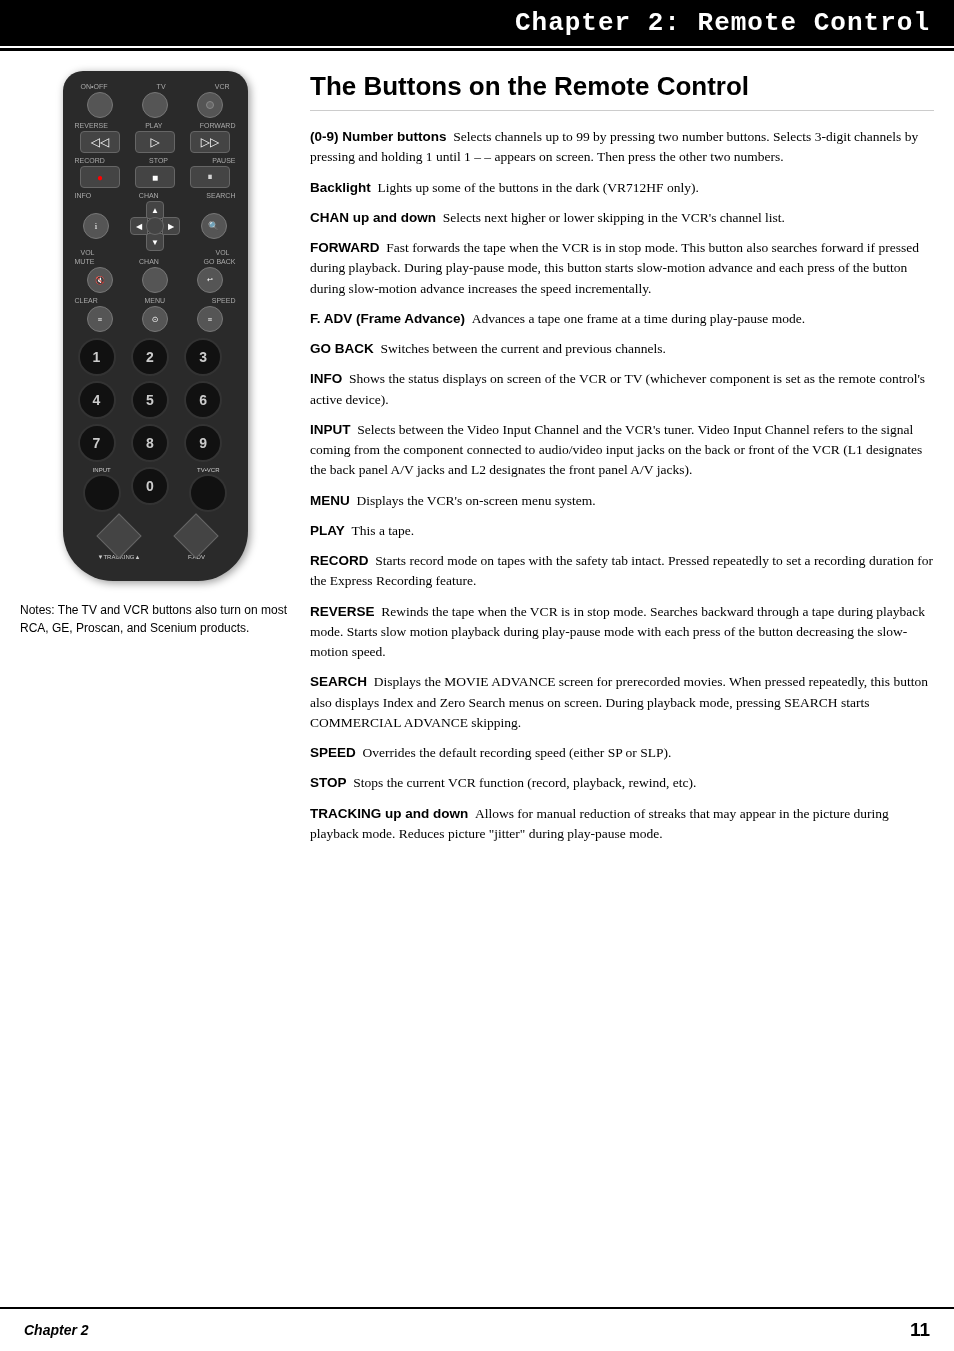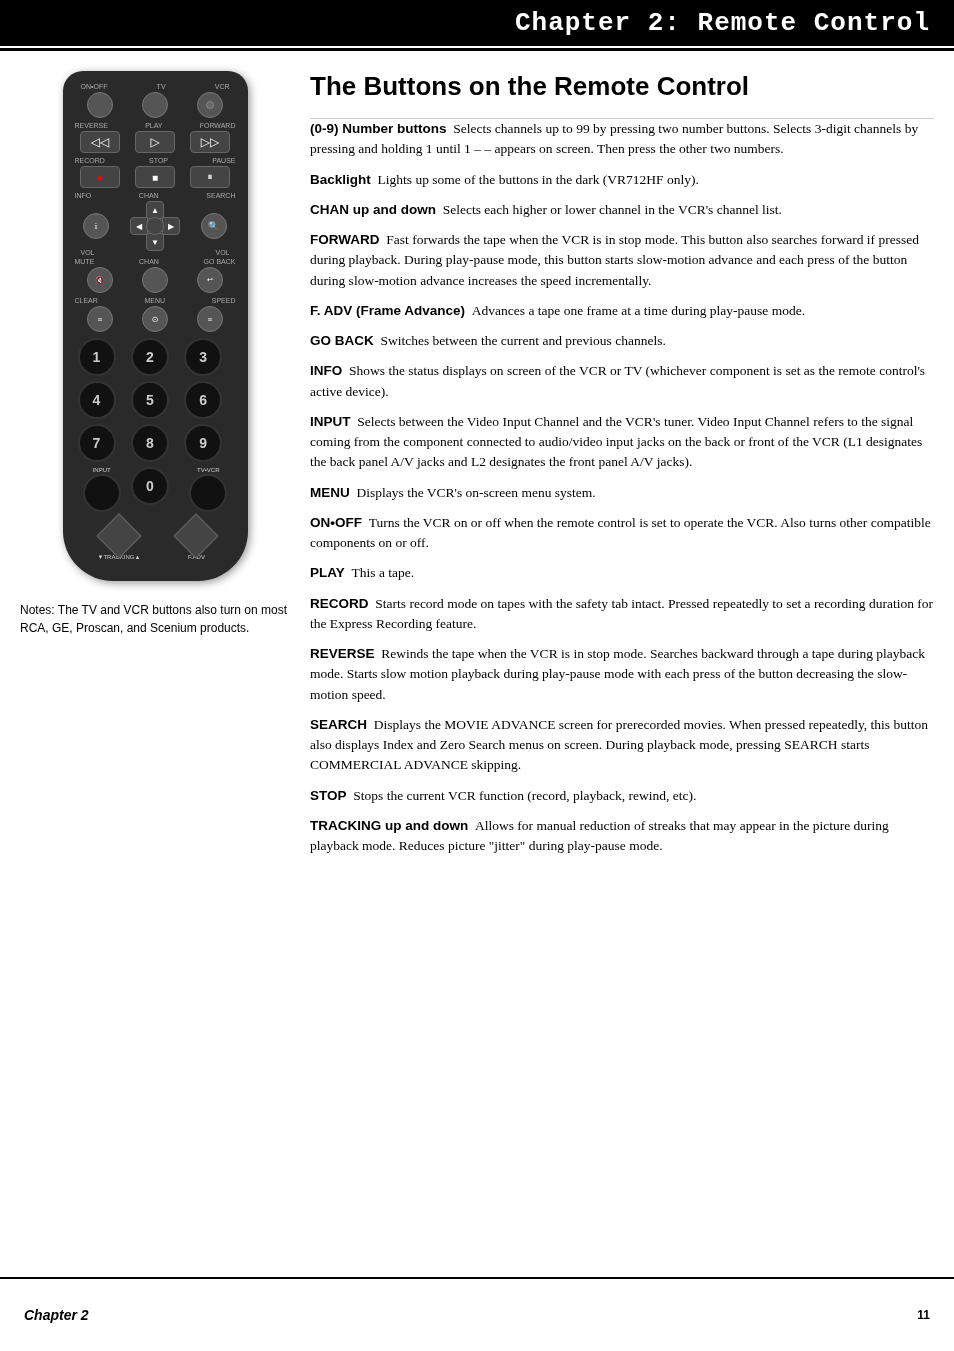--- a/index.html
+++ b/index.html
@@ -210,61 +210,61 @@
 
     
     .right-col {
       flex: 1;
     }
 
     .section-title {
       font-size: 26px;
       font-weight: bold;
       font-family: Arial, sans-serif;
-      margin-bottom: 0;
+      margin-bottom: 16px;
       border-bottom: 1px solid #ccc;
-      padding-bottom: 16px;
+      padding-bottom: 8px;
     }
 
     .button-entry {
       margin-bottom: 10px;
       font-size: 13.5px;
       line-height: 1.5;
     }
 
     .button-name {
       font-weight: bold;
       font-family: Arial, sans-serif;
       text-align: center;
     }
 
     
     .page-footer {
       display: flex;
       justify-content: space-between;
       align-items: center;
-      padding: 28px 24px;
+      padding: 10px 24px;
       border-top: 2px solid #000;
       position: absolute;
       bottom: 0;
       left: 0;
       right: 0;
     }
 
     .footer-chapter {
       font-style: italic;
       font-weight: bold;
       font-family: Arial, sans-serif;
       font-size: 14px;
     }
 
     .footer-page {
       font-weight: bold;
       font-family: Arial, sans-serif;
-      font-size: 12px;
+      font-size: 19px;
     }
 
     .indicator-light {
       width: 8px;
       height: 8px;
       background: #666;
       border-radius: 50%;
       border: 1px solid #888;
     }
 
@@ -450,32 +450,32 @@
     </div>
 
   </div>
 
   <div class="right-col">
     <div class="section-title">The Buttons on the Remote Control</div>
 
     <div id="buttons-list">
         <div class="button-entry"><span class="button-name">(0-9) Number buttons</span>&nbsp;&nbsp;<span>Selects channels up to 99 by pressing two number buttons. Selects 3-digit channels by pressing and holding 1 until  1 – – appears on screen. Then press the other two numbers.</span></div>
         <div class="button-entry"><span class="button-name">Backlight</span>&nbsp;&nbsp;<span>Lights up some of the buttons in the dark (VR712HF only).</span></div>
-        <div class="button-entry"><span class="button-name">CHAN up and down</span>&nbsp;&nbsp;<span>Selects each higher or lower channel in the VCR's channel list.</span></div>
+        <div class="button-entry"><span class="button-name">CHAN up and down</span>&nbsp;&nbsp;<span>Selects next higher or lower skipping in the VCR's channel list.</span></div>
         <div class="button-entry"><span class="button-name">FORWARD</span>&nbsp;&nbsp;<span>Fast forwards the tape when the VCR is in stop mode. This button also searches forward if pressed during playback. During play-pause mode,  this button starts slow-motion advance and each press of the button during slow-motion advance increases the speed incrementally.</span></div>
         <div class="button-entry"><span class="button-name">F. ADV (Frame Advance)</span>&nbsp;&nbsp;<span>Advances a tape one frame at a time during play-pause mode.</span></div>
         <div class="button-entry"><span class="button-name">GO BACK</span>&nbsp;&nbsp;<span>Switches between the current and previous channels.</span></div>
         <div class="button-entry"><span class="button-name">INFO</span>&nbsp;&nbsp;<span>Shows the status displays on screen of the VCR or TV (whichever component is set as the remote control's active device).</span></div>
         <div class="button-entry"><span class="button-name">INPUT</span>&nbsp;&nbsp;<span>Selects between the Video Input Channel and the VCR's tuner. Video Input Channel refers to the signal coming from the component connected to audio/video input jacks on the back or front of the VCR (L1 designates the back panel A/V jacks and L2 designates the front panel A/V jacks).</span></div>
         <div class="button-entry"><span class="button-name">MENU</span>&nbsp;&nbsp;<span>Displays the VCR's on-screen menu system.</span></div>
-        <div class="button-entry"><span class="button-name">ON•OFF</span>&nbsp;&nbsp;<span>Turns the VCR on or off when the remote control is set to operate the VCR. Also turns other compatible components on or off.</span></div>
         <div class="button-entry"><span class="button-name">PLAY</span>&nbsp;&nbsp;<span>This a tape.</span></div>
         <div class="button-entry"><span class="button-name">RECORD</span>&nbsp;&nbsp;<span>Starts record mode on tapes with the safety tab intact. Pressed repeatedly to set a recording duration for the Express Recording feature.</span></div>
         <div class="button-entry"><span class="button-name">REVERSE</span>&nbsp;&nbsp;<span>Rewinds the tape when the VCR is in stop mode. Searches backward through a tape during playback mode. Starts slow motion playback during play-pause mode with each press of the button decreasing the slow-motion speed.</span></div>
         <div class="button-entry"><span class="button-name">SEARCH</span>&nbsp;&nbsp;<span>Displays the MOVIE ADVANCE screen for prerecorded movies. When pressed repeatedly, this button also displays Index and Zero Search menus on screen. During playback mode, pressing SEARCH starts COMMERCIAL ADVANCE skipping.</span></div>
+        <div class="button-entry"><span class="button-name">SPEED</span>&nbsp;&nbsp;<span>Overrides the default recording speed (either SP or SLP).</span></div>
         <div class="button-entry"><span class="button-name">STOP</span>&nbsp;&nbsp;<span>Stops the current VCR function (record, playback, rewind, etc).</span></div>
         <div class="button-entry"><span class="button-name">TRACKING up and down</span>&nbsp;&nbsp;<span>Allows for manual reduction of streaks that may appear in the picture during playback mode. Reduces picture "jitter" during play-pause mode.</span></div>
       </div>
   </div>
 
 </div>
 
 <div class="page-footer">
   <span class="footer-chapter">Chapter 2</span>
   <span class="footer-page">11</span>

